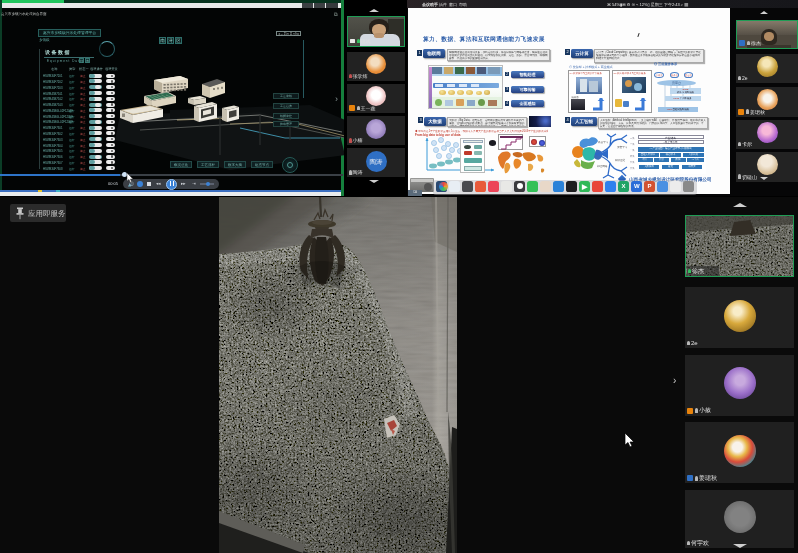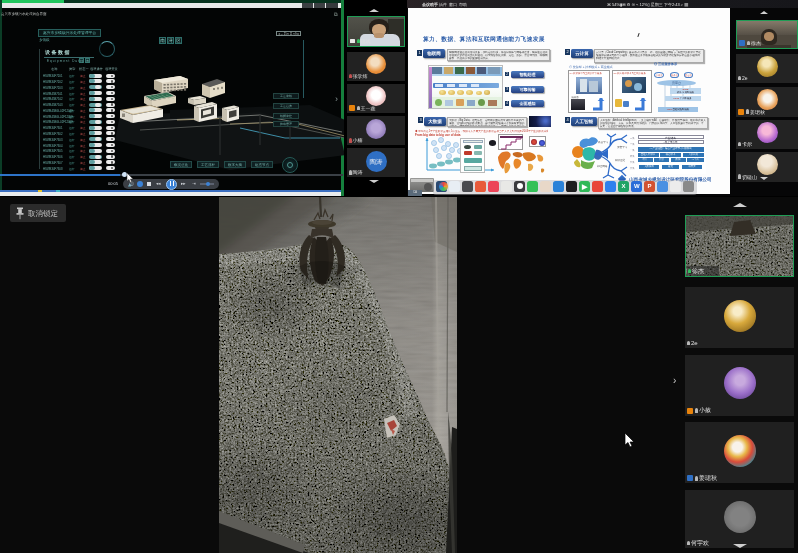--- a/index.html
+++ b/index.html
@@ -597,21 +597,21 @@
 
 <div class="abs" id="w3" style="left:0;top:197px;width:798px;height:356px;background:#0a0a0a;">
 
   <div class="abs" style="left:10px;top:7px;width:56px;height:18px;background:#2b2b2b;border-radius:2px;"></div>
   <svg class="abs" style="left:15px;top:9.5px;" width="10" height="13" viewBox="0 0 10 13">
     <rect x="2" y="0.5" width="6" height="1.6" fill="#c8c8c8"></rect>
     <rect x="3.2" y="2.1" width="3.6" height="4" fill="#c8c8c8"></rect>
     <rect x="1.5" y="6.1" width="7" height="1.6" fill="#c8c8c8"></rect>
     <rect x="4.5" y="7.7" width="1" height="4.5" fill="#b0b0b0"></rect>
   </svg>
-  <div class="abs" style="left:28px;top:11.5px;color:#c6c6c6;font-size:7.5px;">取消锁定</div>
+  <div class="abs" style="left:28px;top:11.5px;color:#c6c6c6;font-size:7.5px;">应用即服务</div>
 
   <svg class="abs" style="left:219px;top:0px;" width="238" height="356" viewBox="0 0 238 356">
     <g id="vid">
         <defs>
     <filter id="scrapnoise" x="0" y="0" width="100%" height="100%">
       <feTurbulence type="fractalNoise" baseFrequency="0.55" numOctaves="3" seed="11" result="t"></feTurbulence>
       <feColorMatrix in="t" type="matrix" values="0.33 0.33 0.33 0 0, 0.33 0.33 0.33 0 0, 0.32 0.32 0.32 0 0, 0 0 0 0 1"></feColorMatrix>
       <feComponentTransfer>
               <feFuncR type="linear" slope="1.6" intercept="-0.56"></feFuncR>
               <feFuncG type="linear" slope="1.6" intercept="-0.56"></feFuncG>

